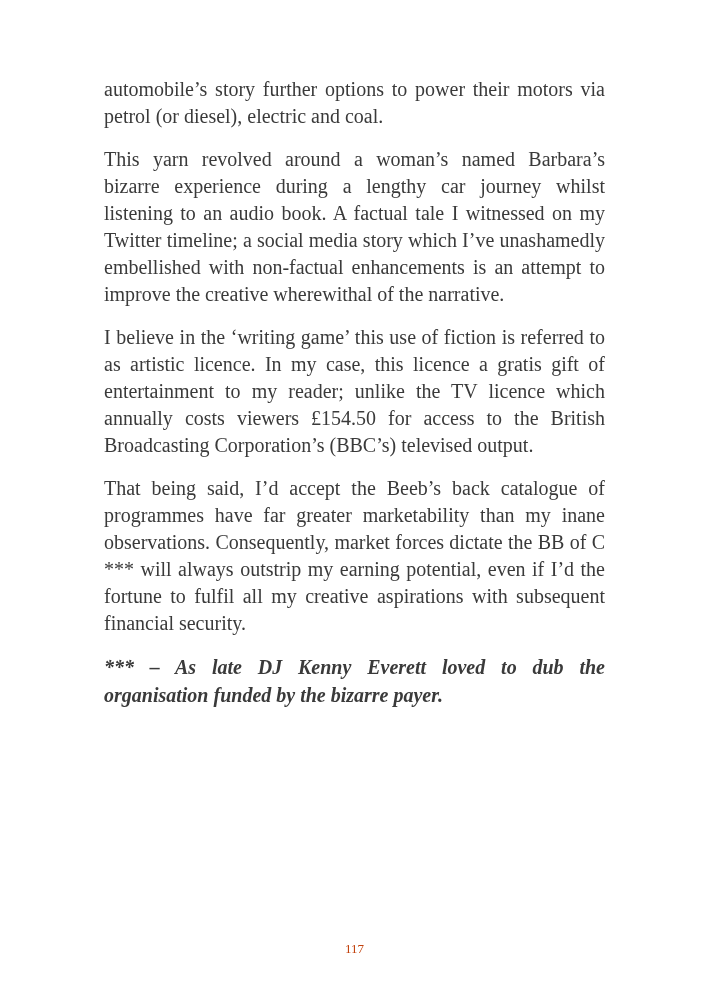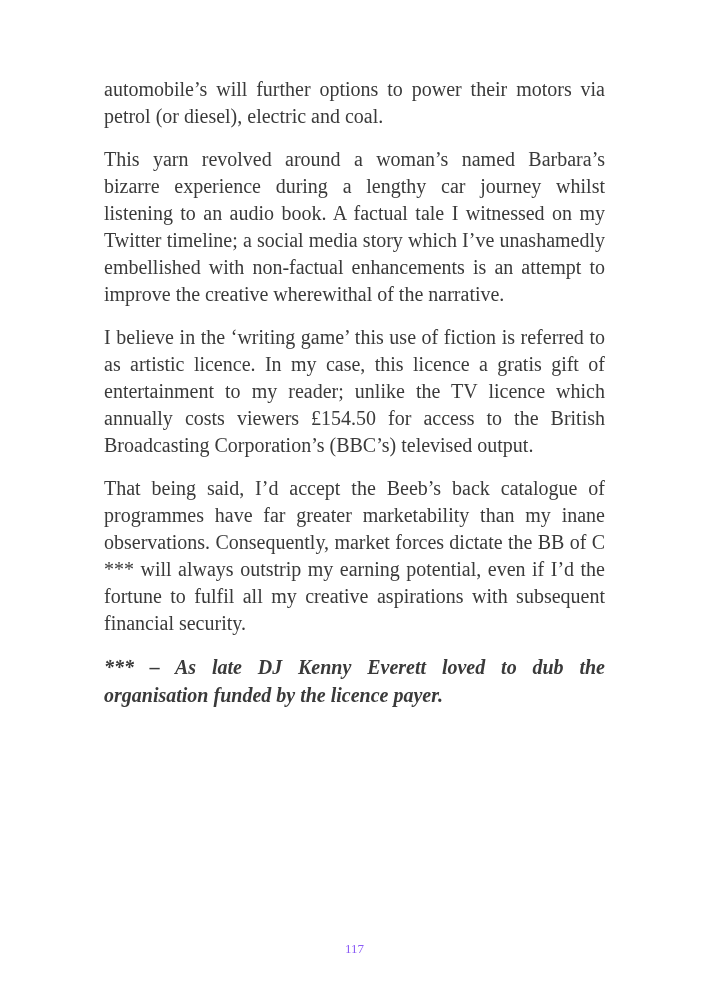--- a/index.html
+++ b/index.html
@@ -43,28 +43,28 @@
     text-justify: inter-word;
   }
   .page-number {
     position: absolute;
     top: 941px;
     left: 0;
     width: 709px;
     text-align: center;
     font-size: 13px;
     line-height: 16px;
-    color: #8b5cf6;
+    color: #c2410c;
   }
 </style>
 </head>
 <body>
 
 <div class="doc-page">
   <div class="doc-content">
-    <p class="body-par">automobile’s will further options to power their motors via petrol (or diesel), electric and coal.</p>
+    <p class="body-par">automobile’s story further options to power their motors via petrol (or diesel), electric and coal.</p>
     <p class="body-par">This yarn revolved around a woman’s named Barbara’s bizarre experience during a lengthy car journey whilst listening to an audio book. A factual tale I witnessed on my Twitter timeline; a social media story which I’ve unashamedly embellished with non-factual enhancements is an attempt to improve the creative wherewithal of the narrative.</p>
     <p class="body-par">I believe in the ‘writing game’ this use of fiction is referred to as artistic licence. In my case, this licence a gratis gift of entertainment to my reader; unlike the TV licence which annually costs viewers £154.50 for access to the British Broadcasting Corporation’s (BBC’s) televised output.</p>
     <p class="body-par">That being said, I’d accept the Beeb’s back catalogue of programmes have far greater marketability than my inane observations. Consequently, market forces dictate the BB of C *** will always outstrip my earning potential, even if I’d the fortune to fulfil all my creative aspirations with subsequent financial security.</p>
-    <p class="footnote-par">*** – As late DJ Kenny Everett loved to dub the organisation funded by the licence payer.</p>
+    <p class="footnote-par">*** – As late DJ Kenny Everett loved to dub the organisation funded by the bizarre payer.</p>
   </div>
   <div class="page-number">117</div>
 </div>
 
 </body></html>

